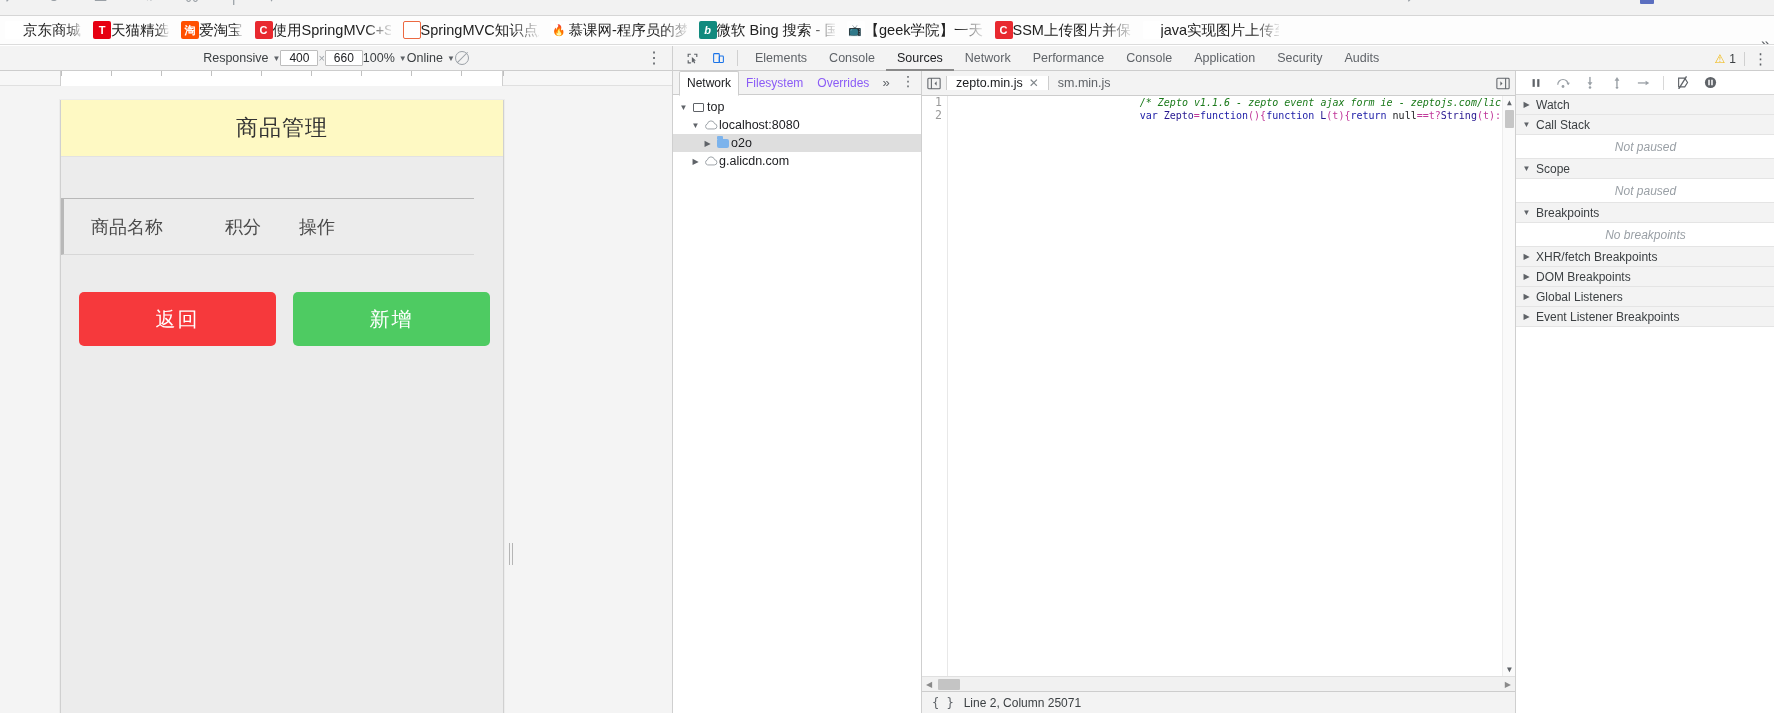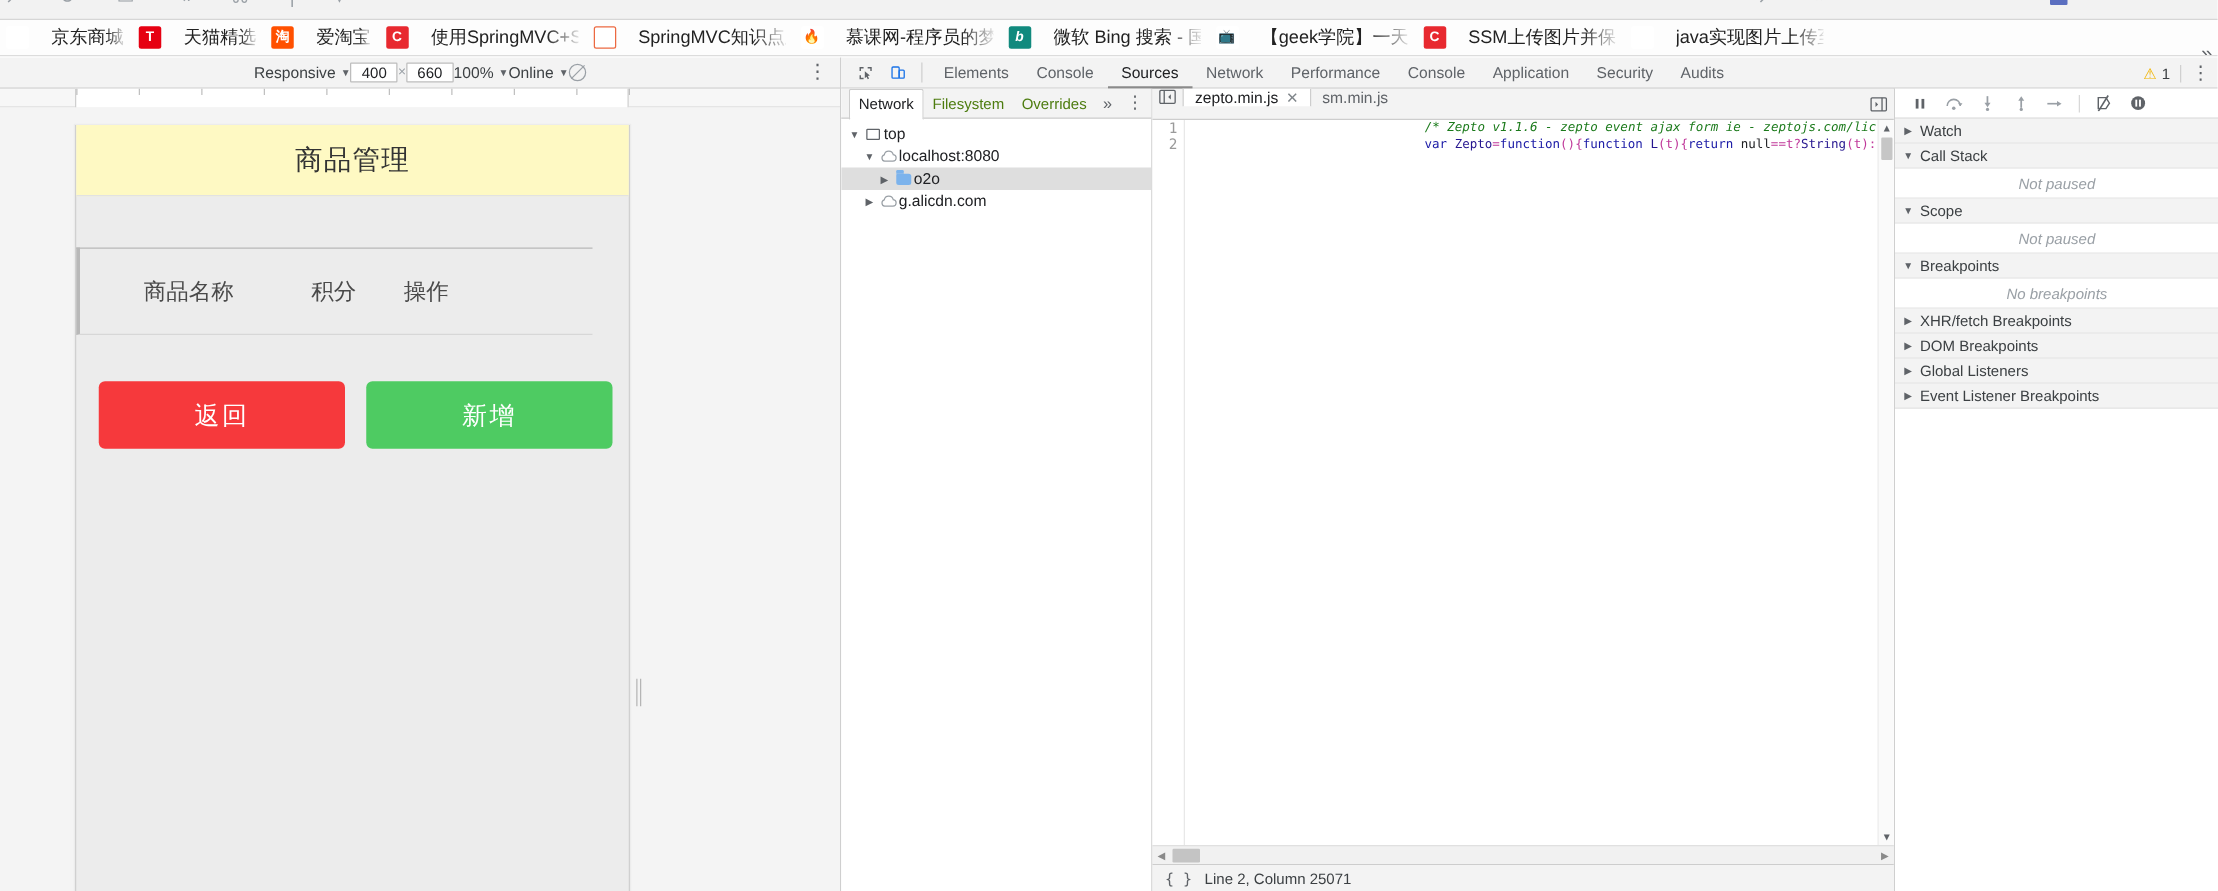--- a/index.html
+++ b/index.html
@@ -37,21 +37,21 @@
   #bookmarks-bar {
     position: absolute; left: 0; top: 16px; width: 1774px; height: 29px;
     background: #fdfdfd;
     border-bottom: 1px solid #dcdcdc;
     display: flex; align-items: center;
     padding-left: 2px;
     overflow: hidden;
     white-space: nowrap;
   }
   .bm {
-    display: flex; align-items: center; gap: 18px;
+    display: flex; align-items: center; gap: 0;
     padding: 0 9px 0 3px;
     height: 26px; flex: 0 0 auto;
     cursor: default;
   }
   .bm .favicon {
     width: 18px; height: 18px; flex: 0 0 auto;
     border-radius: 2px;
     display: flex; align-items: center; justify-content: center;
     font-size: 11px; font-weight: bold; color: #fff;
     line-height: 1;
@@ -134,23 +134,23 @@
     height: 57px; background: #fef9c3;
     border-bottom:1px solid #e2e2e2;
     display:flex; align-items:center; justify-content:center;
   }
   #page-title { font-size: 22px; color:#333; letter-spacing:1px; }
   #table-wrap { margin-top: 41px; padding: 0 4px 0 0; }
   #product-table {
     border-top:1px solid #b8b8b8;
     border-left:3px solid #b8b8b8;
     border-bottom:1px solid #d7d7d7;
-    height: 70px;
+    height: 57px;
     margin-left: 0px; margin-right: 25px;
-    display:flex; align-items:center;padding-left:24px;
+    display:flex; align-items:center;
   }
   #product-table .th {
     font-size:18px; color:#4a4a4a;
   }
   #th-name { margin-left: 27px; }
   #th-score{ margin-left: 62px; }
   #th-ops  { margin-left: 38px; }
 
   #btn-row { margin-top: 37px; display:flex; gap:17px; padding-left: 18px; }
   .mbtn {
@@ -195,39 +195,39 @@
   #dt-kebab2 { font-size:15px; color:#5f6368; line-height:16px; cursor:pointer; }
 
   #sources-body { position:absolute; left:0; top:25px; width:1102px; height:642px; display:flex; }
 
   
   #navigator { width:249px; border-right:1px solid #cfcfcf; background:#fff; display:flex; flex-direction:column; }
   #nav-tabs {
     height:24px; background:#f3f3f3; border-bottom:1px solid #cdcdcd;
     display:flex; align-items:center; padding-left:6px; position:relative;
   }
-  .nav-tab { font-size:12px; color:#4d7c0f; padding: 0 7px; height:24px; line-height:24px; cursor:pointer; }
+  .nav-tab { font-size:12px; color:#8b5cf6; padding: 0 7px; height:24px; line-height:24px; cursor:pointer; }
   .nav-tab.active { color:#202124; background:#fff; border:1px solid #cdcdcd; border-bottom-color:#fff;
                     height:25px; line-height:23px; border-radius:2px 2px 0 0; margin-bottom:-1px; }
   #nav-more { font-size:13px; color:#5f6368; padding:0 6px; cursor:pointer; }
   #nav-kebab { position:absolute; right:6px; top:2px; font-size:14px; color:#5f6368; line-height:16px; cursor:pointer; }
   #nav-tree { flex:1; overflow:hidden; padding-top:3px; font-size:12.5px; color:#202124; }
   .tree-row { height:18px; display:flex; align-items:center; cursor:pointer; white-space:nowrap; }
   .tree-row.selected { background:#dedede; }
   .tw { width:13px; display:inline-flex; justify-content:center; align-items:center; font-size:8px; color:#5f6368; }
   .ti { width:17px; display:inline-flex; justify-content:center; align-items:center; }
   .frame-box { width:11px; height:9px; border:1.4px solid #5f6368; border-radius:1px; }
   .folder-box { width:12px; height:9px; background:#7cb3ec; border-radius:1px 2px 2px 2px; position:relative; }
   .folder-box::before { content:''; position:absolute; left:0; top:-3px; width:6px; height:3px; background:#7cb3ec; border-radius:1px 1px 0 0; }
 
   
   #editor-col { flex:1; display:flex; flex-direction:column; border-right:1px solid #cfcfcf; min-width:0; }
   #editor-tabbar {
     height:25px; background:#f3f3f3; border-bottom:1px solid #cdcdcd;
-    display:flex; align-items:flex-start; position:relative;
+    display:flex; align-items:center; position:relative;
   }
   #ed-collapse { width:24px; display:flex; align-items:center; justify-content:center; cursor:pointer; }
   .ed-tab {
     display:flex; align-items:center; gap:6px; padding:0 9px;
     font-size:12.5px; color:#5f6368; cursor:pointer; white-space:nowrap;
   }
   .ed-tab.active { background:#fff; color:#202124; border-left:1px solid #cdcdcd; border-right:1px solid #cdcdcd; }
   .ed-close { font-size:12px; color:#80868b; }
   #ed-right { position:absolute; right:4px; top:4px; width:16px; height:16px; display:flex; align-items:center; justify-content:center; cursor:pointer; }
 

